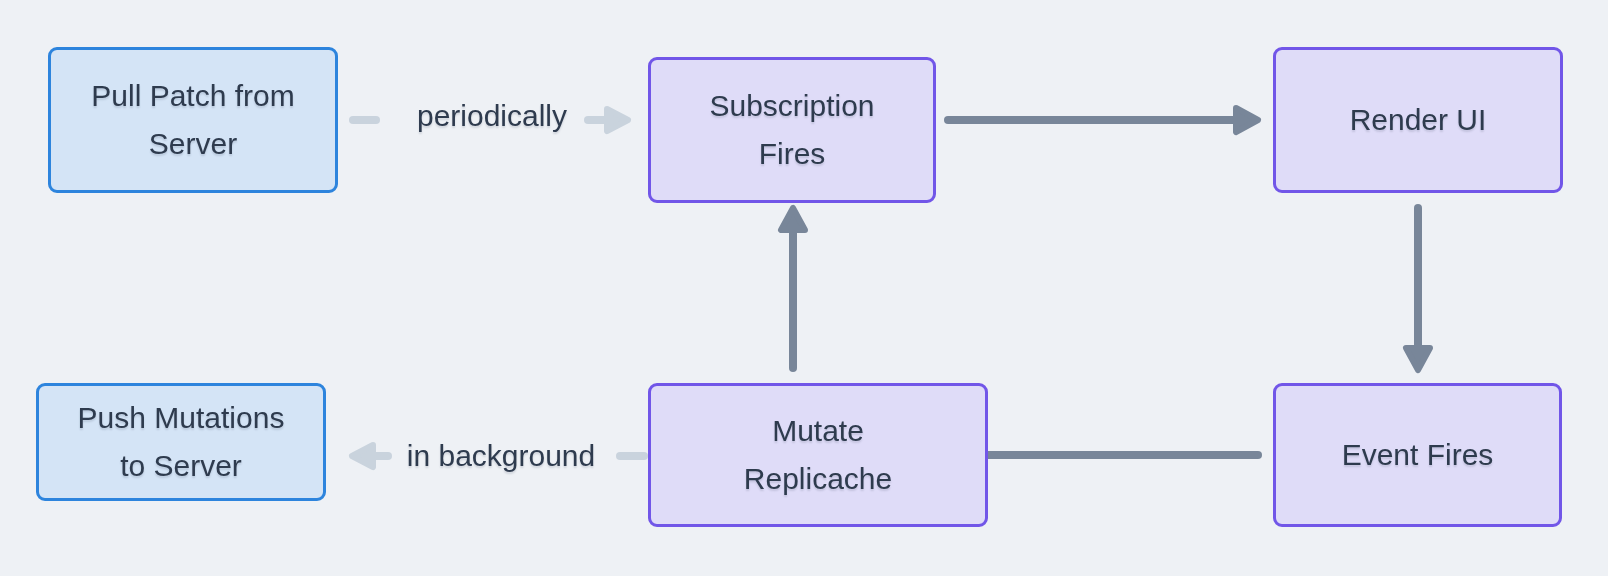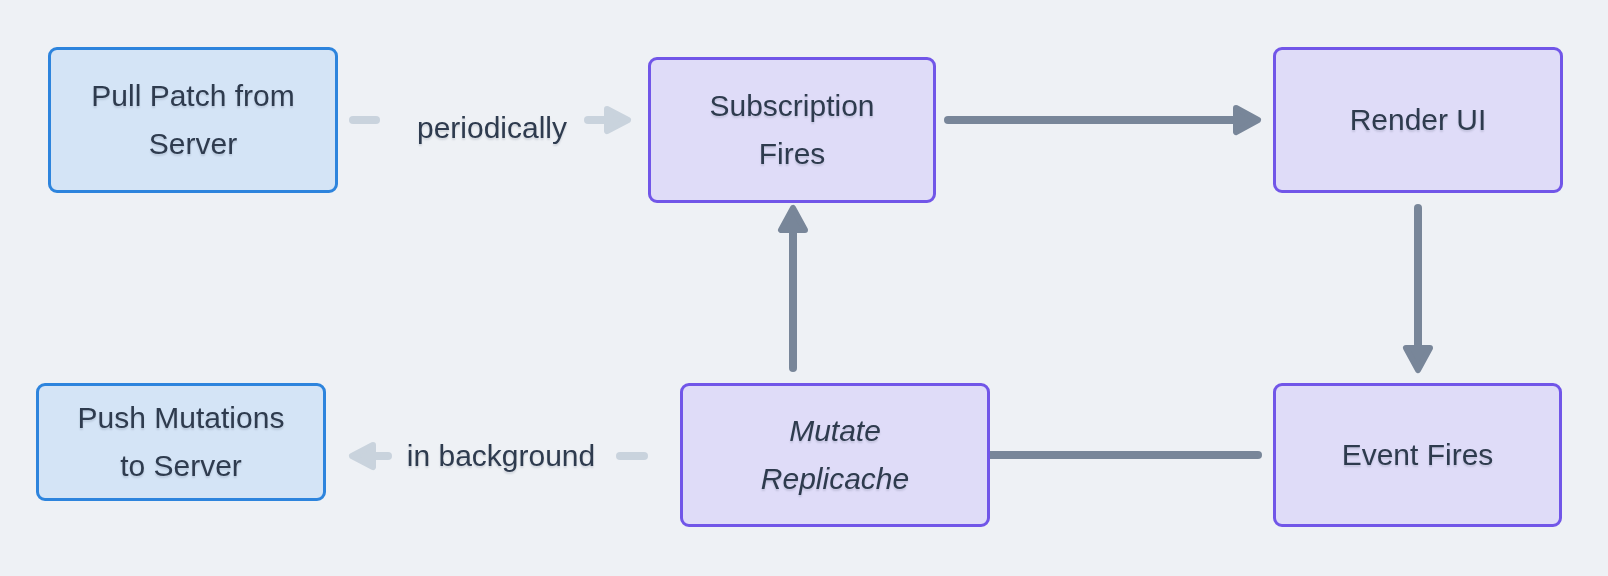--- a/index.html
+++ b/index.html
@@ -44,32 +44,32 @@
     border-color:var(--node-blue-border);
   }
   .node--purple{
     background:var(--node-purple-fill);
     border-color:var(--node-purple-border);
   }
   .node-pull-patch     {left:48px;  top:47px;  width:290px; height:146px;}
   .node-subscription   {left:648px; top:34px;  width:288px; height:146px;margin-top:23px;}
   .node-render-ui      {left:1273px;top:47px;  width:290px; height:146px;}
   .node-push-mutations {left:36px;  top:383px; width:290px; height:118px;}
-  .node-mutate         {left:680px; top:383px; width:310px; height:144px;font-style:italic;}
+  .node-mutate         {left:648px; top:383px; width:340px; height:144px;}
   .node-event-fires    {left:1273px;top:383px; width:289px; height:144px;text-align:right;}
 
   .edge-label{
     position:absolute;
     transform:translate(-50%,-50%);
     font-size:30px;
     color:var(--text);
     white-space:nowrap;
     text-shadow:0 2px 2px rgba(46,59,78,0.16);
   }
-  .edge-label--periodically{left:492px;top:128px;}
+  .edge-label--periodically{left:492px;top:116px;}
   .edge-label--in-background{left:501px;top:456px;text-align:center;}
 
   svg.arrows{
     position:absolute;
     left:0;top:0;
     width:1608px;height:576px;
   }
   .stroke-dark{stroke:var(--arrow-dark);stroke-width:8;stroke-linecap:round;fill:none;}
   .fill-dark{fill:var(--arrow-dark);stroke:var(--arrow-dark);stroke-width:6;stroke-linejoin:round;}
   .stroke-light{stroke:var(--arrow-light);stroke-width:8;stroke-linecap:round;fill:none;}

